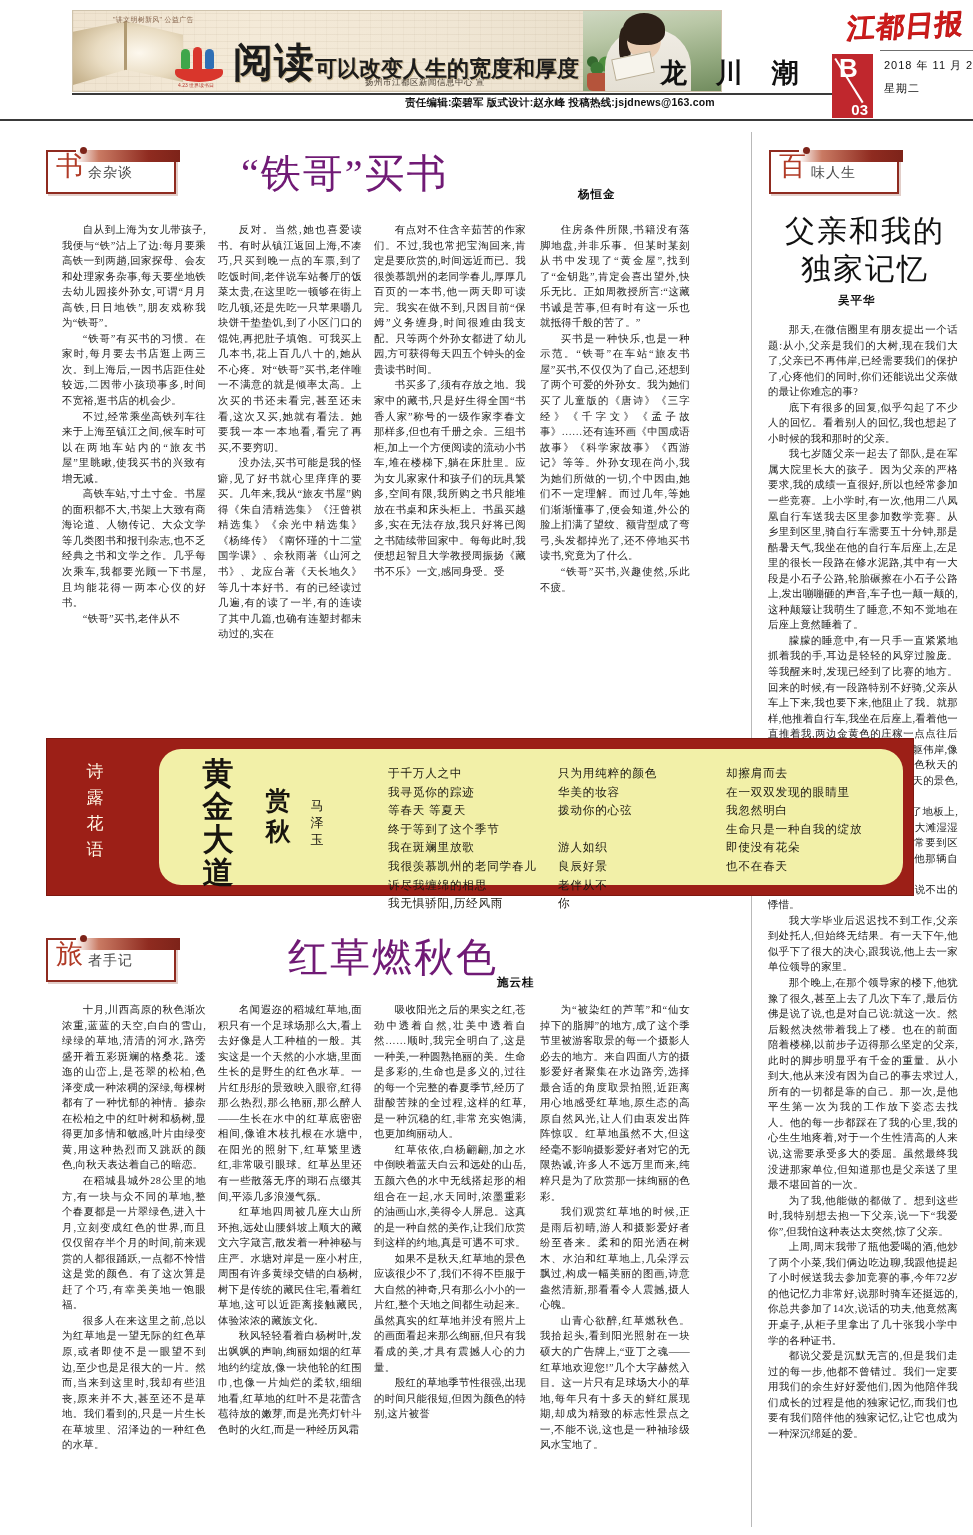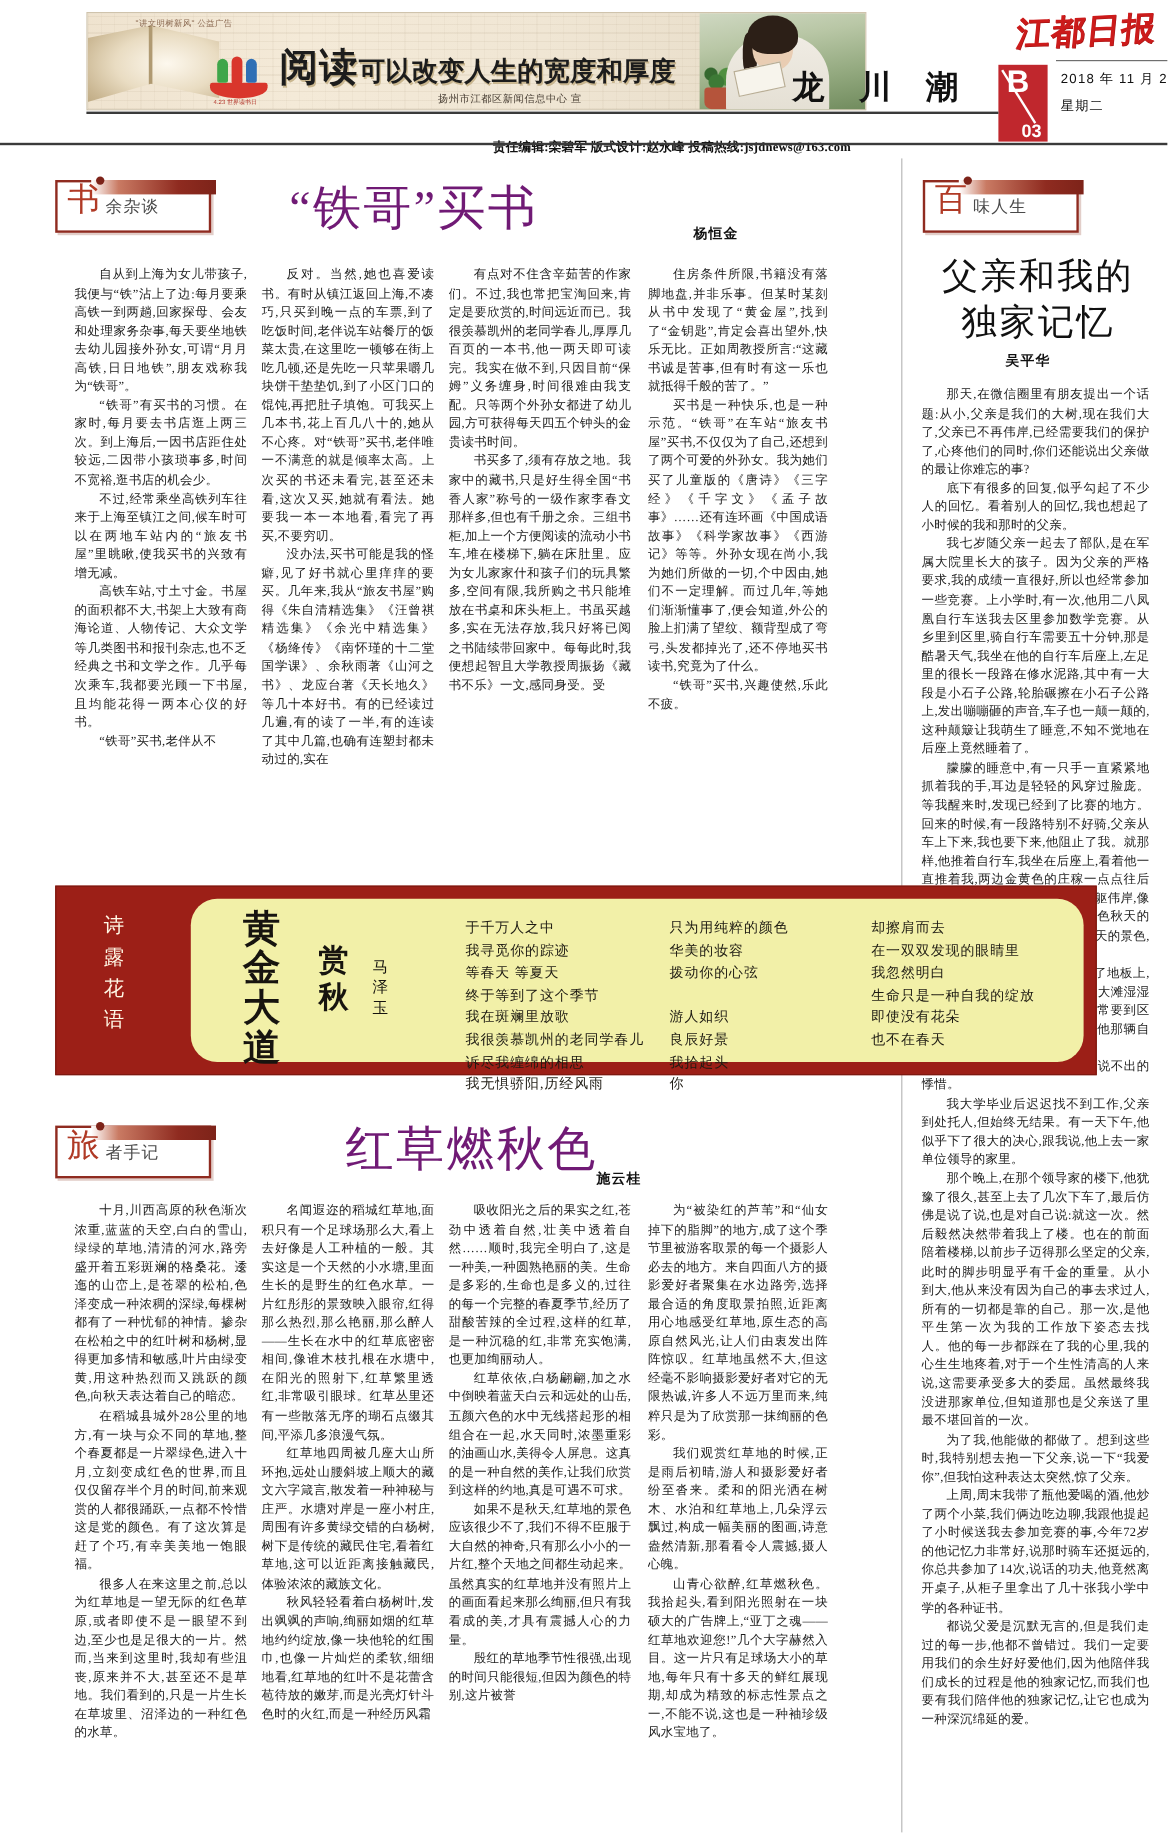--- a/index.html
+++ b/index.html
@@ -47,21 +47,21 @@
   .ad-logo .bookbase{
     position:absolute; left:0; top:22px; width:48px; height:13px;
     background:#d9362c; border-radius:2px 2px 50% 50%/2px 2px 70% 70%;
   }
   .ad-logo .lbl { position:absolute; left:3px; top:35px; font-size:5px; color:#b4392f; font-family:"Liberation Sans",sans-serif; white-space:nowrap;}
   .ad-headline {
     position:absolute; left:160px; top:24px; white-space:nowrap;
     font-family:"Liberation Serif", serif; font-weight:bold; color:#1c1c1c;
     text-shadow: 1px 1px 0 #c9b68f;
   }
-  .ad-headline .big { font-size:32px; letter-spacing:1px;text-align:center; }
+  .ad-headline .big { font-size:40px; letter-spacing:1px;text-align:center; }
   .ad-headline .small { font-size:22px; letter-spacing:0px; }
   .ad-sub {
     position:absolute; left:292px; top:66px; font-size:8.5px; color:#4a4036;
     font-family:"Liberation Sans", sans-serif; letter-spacing:.5px;
   }
   .ad-person {
     position:absolute; right:0px; top:0px; width:138px; height:82px;
     background: linear-gradient(170deg,#cfd8c2 0%, #b9c7a6 30%, #93a97f 66%, #6f8a5c 100%);
     overflow:hidden;
   }
@@ -125,22 +125,22 @@
     position:absolute; left:4px; top:4px; width:52px; height:1.6px; background:#fff;
     transform: rotate(58deg); transform-origin: left top;
   }
   .date-line { position:absolute; left:884px; top:58px; font-size:11px;
     font-family:"Liberation Sans", sans-serif; color:#111; letter-spacing:1px; white-space:nowrap;}
   .date-line .d2 { display:block; margin-top:8px; }
   .date-rule { position:absolute; left:880px; top:50px; width:93px; height:1px; background:#6f6f6f;}
 
   .editors {
     position:absolute; left:0; top:96px; width:790px; height:22px;
-    text-align:center; font-family:Liberation Serif, serif;
-    font-weight:bold; font-size:10.5px; color:#111; letter-spacing:.2px;margin-top:20px;
+    text-align:center; font-family:Liberation Sans, sans-serif;
+    font-weight:bold; font-size:10.5px; color:#111; letter-spacing:.2px;
   }
   .editors span { display:inline-block; padding-left:330px; }
   .rule-top { position:absolute; left:72px; top:93px; width:760px; height:1.5px; background:#3a3a3a; }
   .rule-bottom { position:absolute; left:0; top:119px; width:973px; height:2px; background:#3a3a3a; }
 
   
   .vrule { position:absolute; width:1px; background:#b9b9b9; }
 
   
   .kicker {
@@ -391,21 +391,21 @@
         <div>诉尽我缠绵的相思</div>
         <div>我无惧骄阳,历经风雨</div>
       </div>
       <div class="poem-col pc2">
         <div>只为用纯粹的颜色</div>
         <div>华美的妆容</div>
         <div>拨动你的心弦</div>
         <div></div>
         <div>游人如织</div>
         <div>良辰好景</div>
-        <div>我拾起头</div>
+        <div>老伴从不</div>
         <div>你</div>
       </div>
       <div class="poem-col pc3">
         <div>却擦肩而去</div>
         <div>在一双双发现的眼睛里</div>
         <div>我忽然明白</div>
         <div>生命只是一种自我的绽放</div>
         <div>即使没有花朵</div>
         <div>也不在春天</div>
         <div></div>

